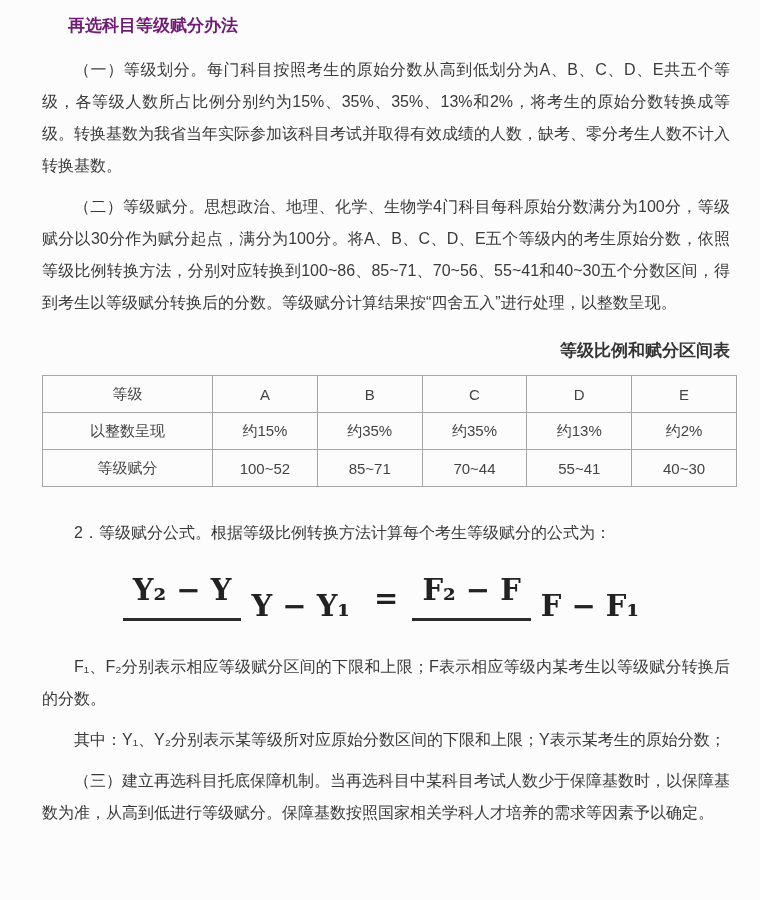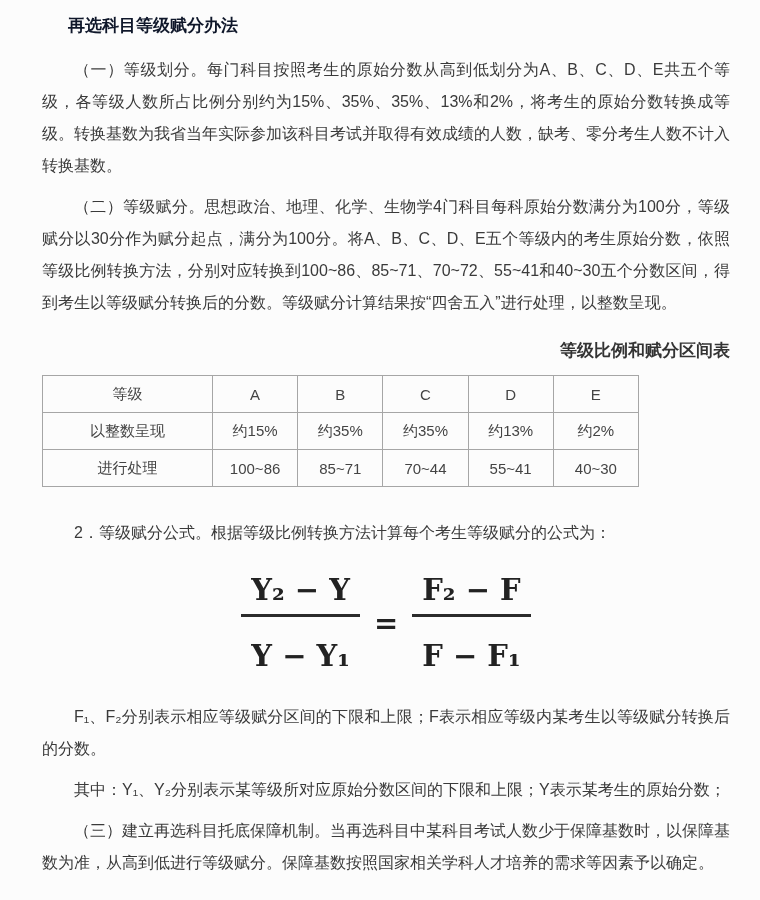--- a/index.html
+++ b/index.html
@@ -13,38 +13,38 @@
     width: 760px;
     min-height: 900px;
     padding: 14px 30px 20px 42px;
   }
   .doc-title {
     font-size: 17px;
     font-weight: bold;
     line-height: 24px;
     margin-left: 26px;
     margin-bottom: 16px;
-    color: #0f172a;
+    color: #701a75;
   }
   p.body-para {
     font-size: 16px;
     line-height: 32px;
     text-indent: 2em;
     margin-bottom: 9px;
     text-align: justify;
   }
   .table-title {
     font-size: 17px;
     font-weight: bold;
     text-align: right;
     color: #333333;
     margin: 20px 0 13px 0;
   }
   table.grade-table {
-    width: 597px;
+    width: 695px;
     border-collapse: collapse;
     table-layout: fixed;
     margin-bottom: 30px;
   }
   table.grade-table td {
     border: 1px solid #a6a6a6;
     height: 37px;
     text-align: center;
     vertical-align: middle;
     font-size: 15px;
@@ -56,23 +56,22 @@
     justify-content: center;
     align-items: center;
     margin: 26px 0 30px 0;
     font-family: "DejaVu Serif", "Liberation Serif", serif;
     font-weight: bold;
     font-size: 29px;
     color: #222222;
   }
   .frac {
     display: inline-flex;
-    flex-direction: column;
+    flex-direction: row;
     text-align: left;
-    gap: 8px;
   }
   .frac .num {
     padding: 0 10px 9px 10px;
     border-bottom: 3px solid #2b2b2b;
     line-height: 30px;
   }
   .frac .den {
     padding: 16px 10px 0 10px;
     line-height: 30px;
   }
@@ -83,21 +82,21 @@
 </style>
 </head>
 <body>
 
 <div class="page">
 
   <div class="doc-title">再选科目等级赋分办法</div>
 
   <p class="body-para">（一）等级划分。每门科目按照考生的原始分数从高到低划分为A、B、C、D、E共五个等级，各等级人数所占比例分别约为15%、35%、35%、13%和2%，将考生的原始分数转换成等级。转换基数为我省当年实际参加该科目考试并取得有效成绩的人数，缺考、零分考生人数不计入转换基数。</p>
 
-  <p class="body-para">（二）等级赋分。思想政治、地理、化学、生物学4门科目每科原始分数满分为100分，等级赋分以30分作为赋分起点，满分为100分。将A、B、C、D、E五个等级内的考生原始分数，依照等级比例转换方法，分别对应转换到100~86、85~71、70~72、55~41和40~30五个分数区间，得到考生以等级赋分转换后的分数。等级赋分计算结果按“四舍五入”进行处理，以整数呈现。</p>
+  <p class="body-para">（二）等级赋分。思想政治、地理、化学、生物学4门科目每科原始分数满分为100分，等级赋分以30分作为赋分起点，满分为100分。将A、B、C、D、E五个等级内的考生原始分数，依照等级比例转换方法，分别对应转换到100~86、85~71、70~56、55~41和40~30五个分数区间，得到考生以等级赋分转换后的分数。等级赋分计算结果按“四舍五入”进行处理，以整数呈现。</p>
 
 
   <div class="table-title">等级比例和赋分区间表</div>
 
   <table class="grade-table">
     <tbody>
       <tr>
         <td class="label-col">等级</td>
         <td>A</td>
         <td>B</td>
@@ -107,22 +106,22 @@
       </tr>
       <tr>
         <td class="label-col">以整数呈现</td>
         <td>约15%</td>
         <td>约35%</td>
         <td>约35%</td>
         <td>约13%</td>
         <td>约2%</td>
       </tr>
       <tr>
-        <td class="label-col">进行处理</td>
-        <td>100~86</td>
+        <td class="label-col">等级赋分</td>
+        <td>100~52</td>
         <td>85~71</td>
         <td>70~44</td>
         <td>55~41</td>
         <td>40~30</td>
       </tr>
     </tbody>
   </table>
 
   <p class="body-para">2．等级赋分公式。根据等级比例转换方法计算每个考生等级赋分的公式为：</p>
 

